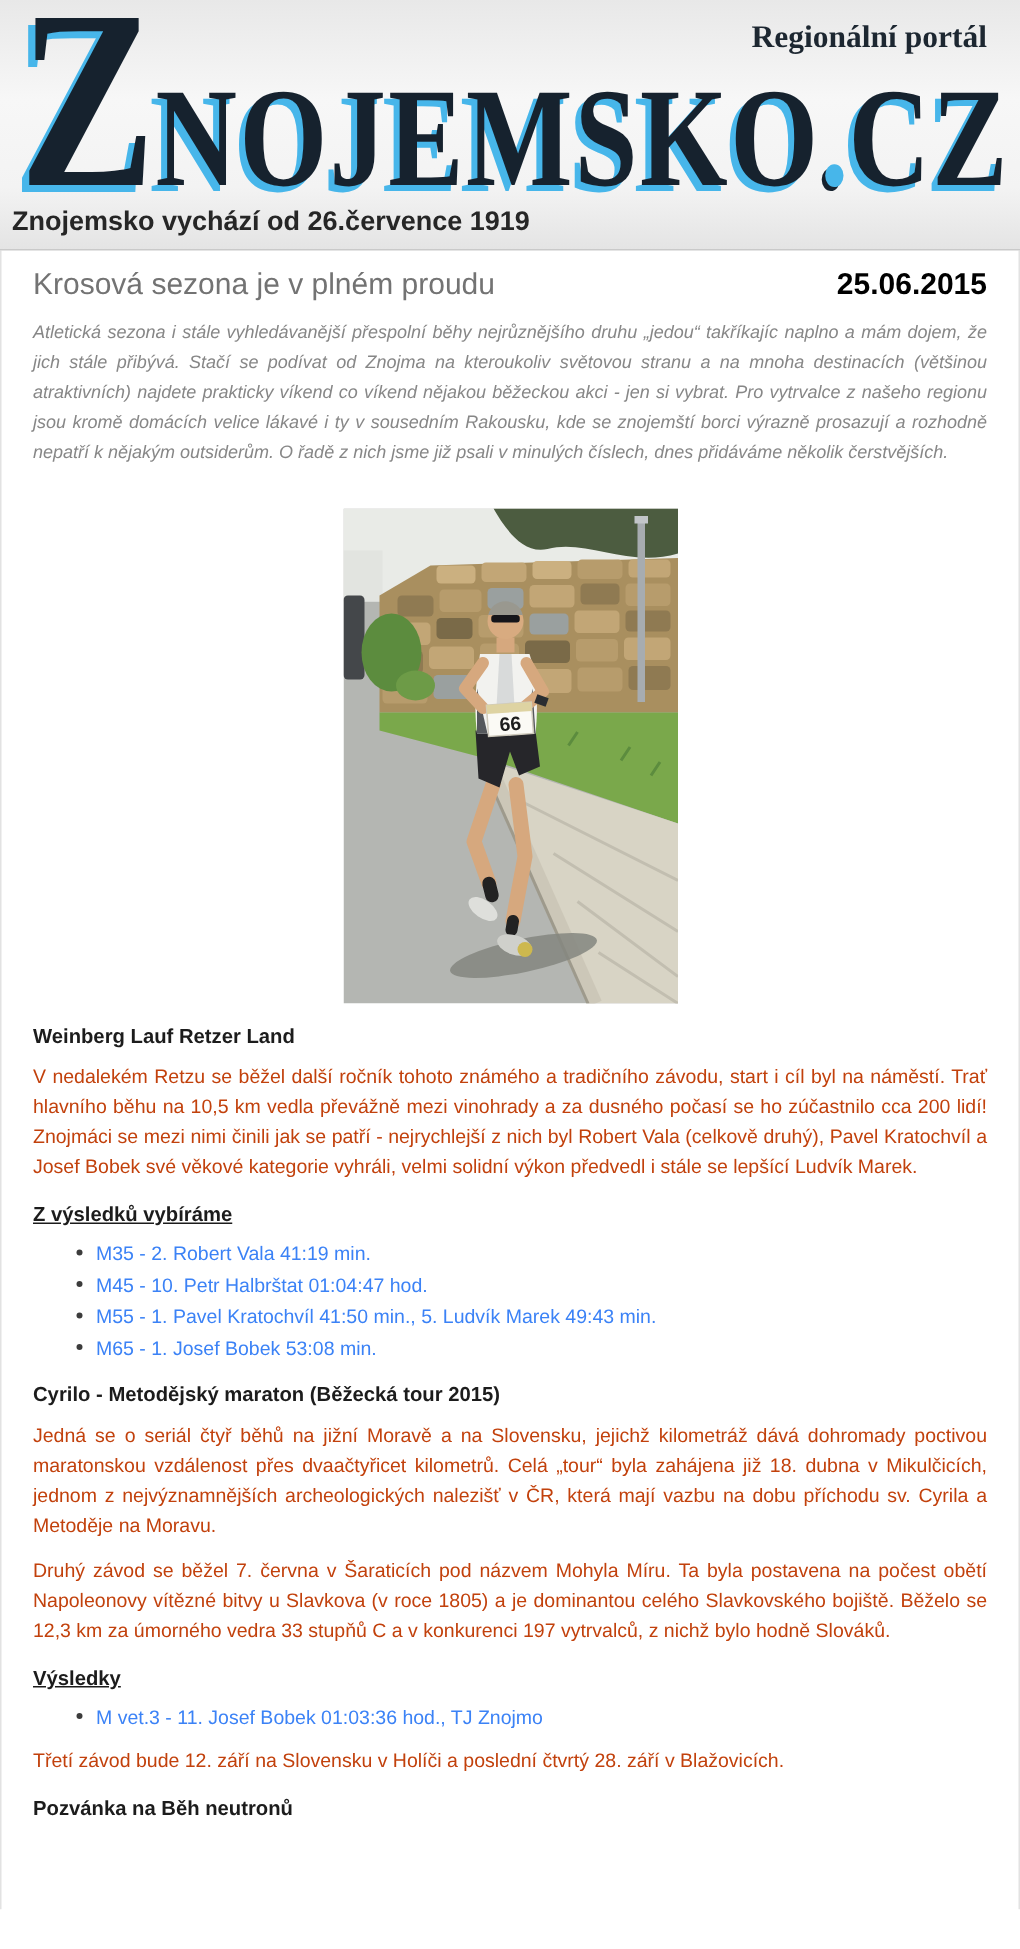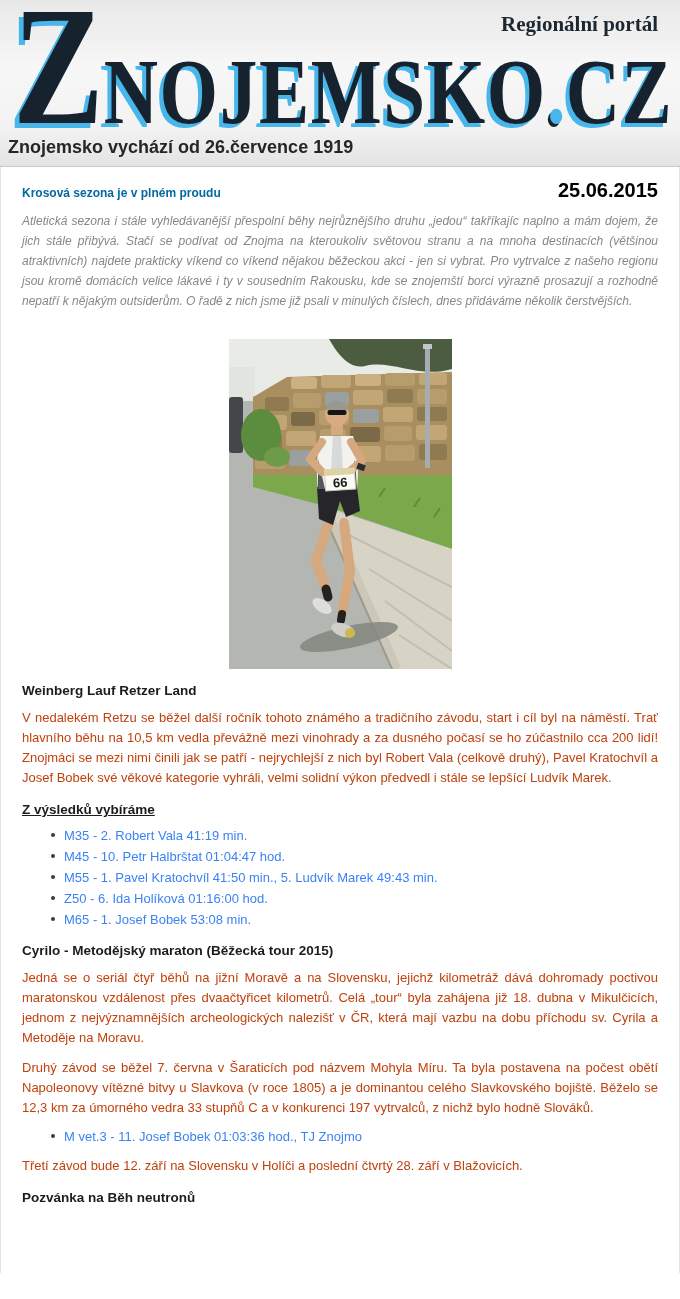--- a/index.html
+++ b/index.html
@@ -17,21 +17,21 @@
   .logo-z{font-size:170px;line-height:1;text-shadow:-6px 5px 0 #47b6ea;}
   .logo-rest{font-size:94px;line-height:1;letter-spacing:2px;text-shadow:-5px 4px 0 #47b6ea;}
   .logo-dot{font-size:94px;line-height:1;color:#47b6ea;text-shadow:-3px 3px 0 #16222e;}
   .tagline{position:absolute;left:8px;bottom:8px;font-size:18px;font-weight:bold;
     color:#262626;}
 
   
   .content{background:#fff;border-left:1px solid #e2e2e2;border-right:1px solid #e2e2e2;
     padding:12px 21px 14px;min-height:1106px;box-sizing:border-box;}
   .title-row{display:flex;justify-content:space-between;align-items:baseline;}
-  .article-title{color:#0369a1;font-size:12px;font-weight:bold;}
+  .article-title{color:#737373;font-size:20px;font-weight:normal;}
   .article-date{font-family:Liberation Sans, sans-serif;font-size:20px;font-weight:bold;color:#000;}
   .intro{margin:9px 0 0;font-size:12px;line-height:20px;text-align:justify;
     font-style:italic;color:#878787;}
   .photo-wrap{margin:28px 0 2px;text-align:center;}
   .photo-wrap svg{display:inline-block;vertical-align:top;}
   .section-heading{font-size:13.5px;font-weight:bold;margin:14px 0 0;color:#1c1c1c;}
   .section-heading.underlined{text-decoration:underline;}
   p.body{font-size:13px;line-height:20px;text-align:justify;margin:10px 0 0;color:#c2410c;}
   ul.results{margin:9px 0 0;padding:0 0 0 42px;list-style:none;}
   ul.results li{position:relative;font-size:13px;line-height:19px;margin:0 0 2px;color:#3b82f6;}
@@ -178,28 +178,28 @@
     </div>
 
     <h3 class="section-heading">Weinberg Lauf Retzer Land</h3>
     <p class="body">V nedalekém Retzu se běžel další ročník tohoto známého a tradičního závodu, start i cíl byl na náměstí. Trať hlavního běhu na 10,5 km vedla převážně mezi vinohrady a za dusného počasí se ho zúčastnilo cca 200 lidí! Znojmáci se mezi nimi činili jak se patří - nejrychlejší z nich byl Robert Vala (celkově druhý), Pavel Kratochvíl a Josef Bobek své věkové kategorie vyhráli, velmi solidní výkon předvedl i stále se lepšící Ludvík Marek.</p>
 
     <h3 class="section-heading underlined">Z výsledků vybíráme</h3>
     <ul class="results">
       <li>M35 - 2. Robert Vala 41:19 min.</li>
       <li>M45 - 10. Petr Halbrštat 01:04:47 hod.</li>
       <li>M55 - 1. Pavel Kratochvíl 41:50 min., 5. Ludvík Marek  49:43 min.</li>
-      <li>Z50 - 6. Ida Holíková 01:16:00 hod.</li>
       <li>M65 - 1. Josef Bobek 53:08 min.</li>
     </ul>
 
     <h3 class="section-heading">Cyrilo - Metodějský maraton (Běžecká tour 2015)</h3>
     <p class="body">Jedná se o seriál čtyř běhů na jižní Moravě a na Slovensku, jejichž kilometráž dává dohromady poctivou maratonskou vzdálenost přes dvaačtyřicet kilometrů. Celá „tour“ byla zahájena již 18. dubna v Mikulčicích, jednom z nejvýznamnějších archeologických nalezišť v ČR, která mají vazbu na dobu příchodu sv. Cyrila a Metoděje na Moravu.</p>
     <p class="body">Druhý závod se běžel 7. června v Šaraticích pod názvem Mohyla Míru. Ta byla postavena na počest obětí Napoleonovy vítězné bitvy u Slavkova (v roce 1805) a je dominantou celého Slavkovského bojiště. Běželo se 12,3 km za úmorného vedra 33 stupňů C a v konkurenci 197 vytrvalců, z nichž bylo hodně Slováků.</p>
 
+    <h3 class="section-heading underlined">Výsledky</h3>
     <ul class="results">
       <li>M vet.3 - 11. Josef Bobek 01:03:36 hod., TJ Znojmo</li>
     </ul>
     <p class="body">Třetí závod bude 12. září na Slovensku v Holíči a poslední čtvrtý 28. září v Blažovicích.</p>
 
     <h3 class="section-heading">Pozvánka na Běh neutronů</h3>
 
   </div>
 </div>
 

